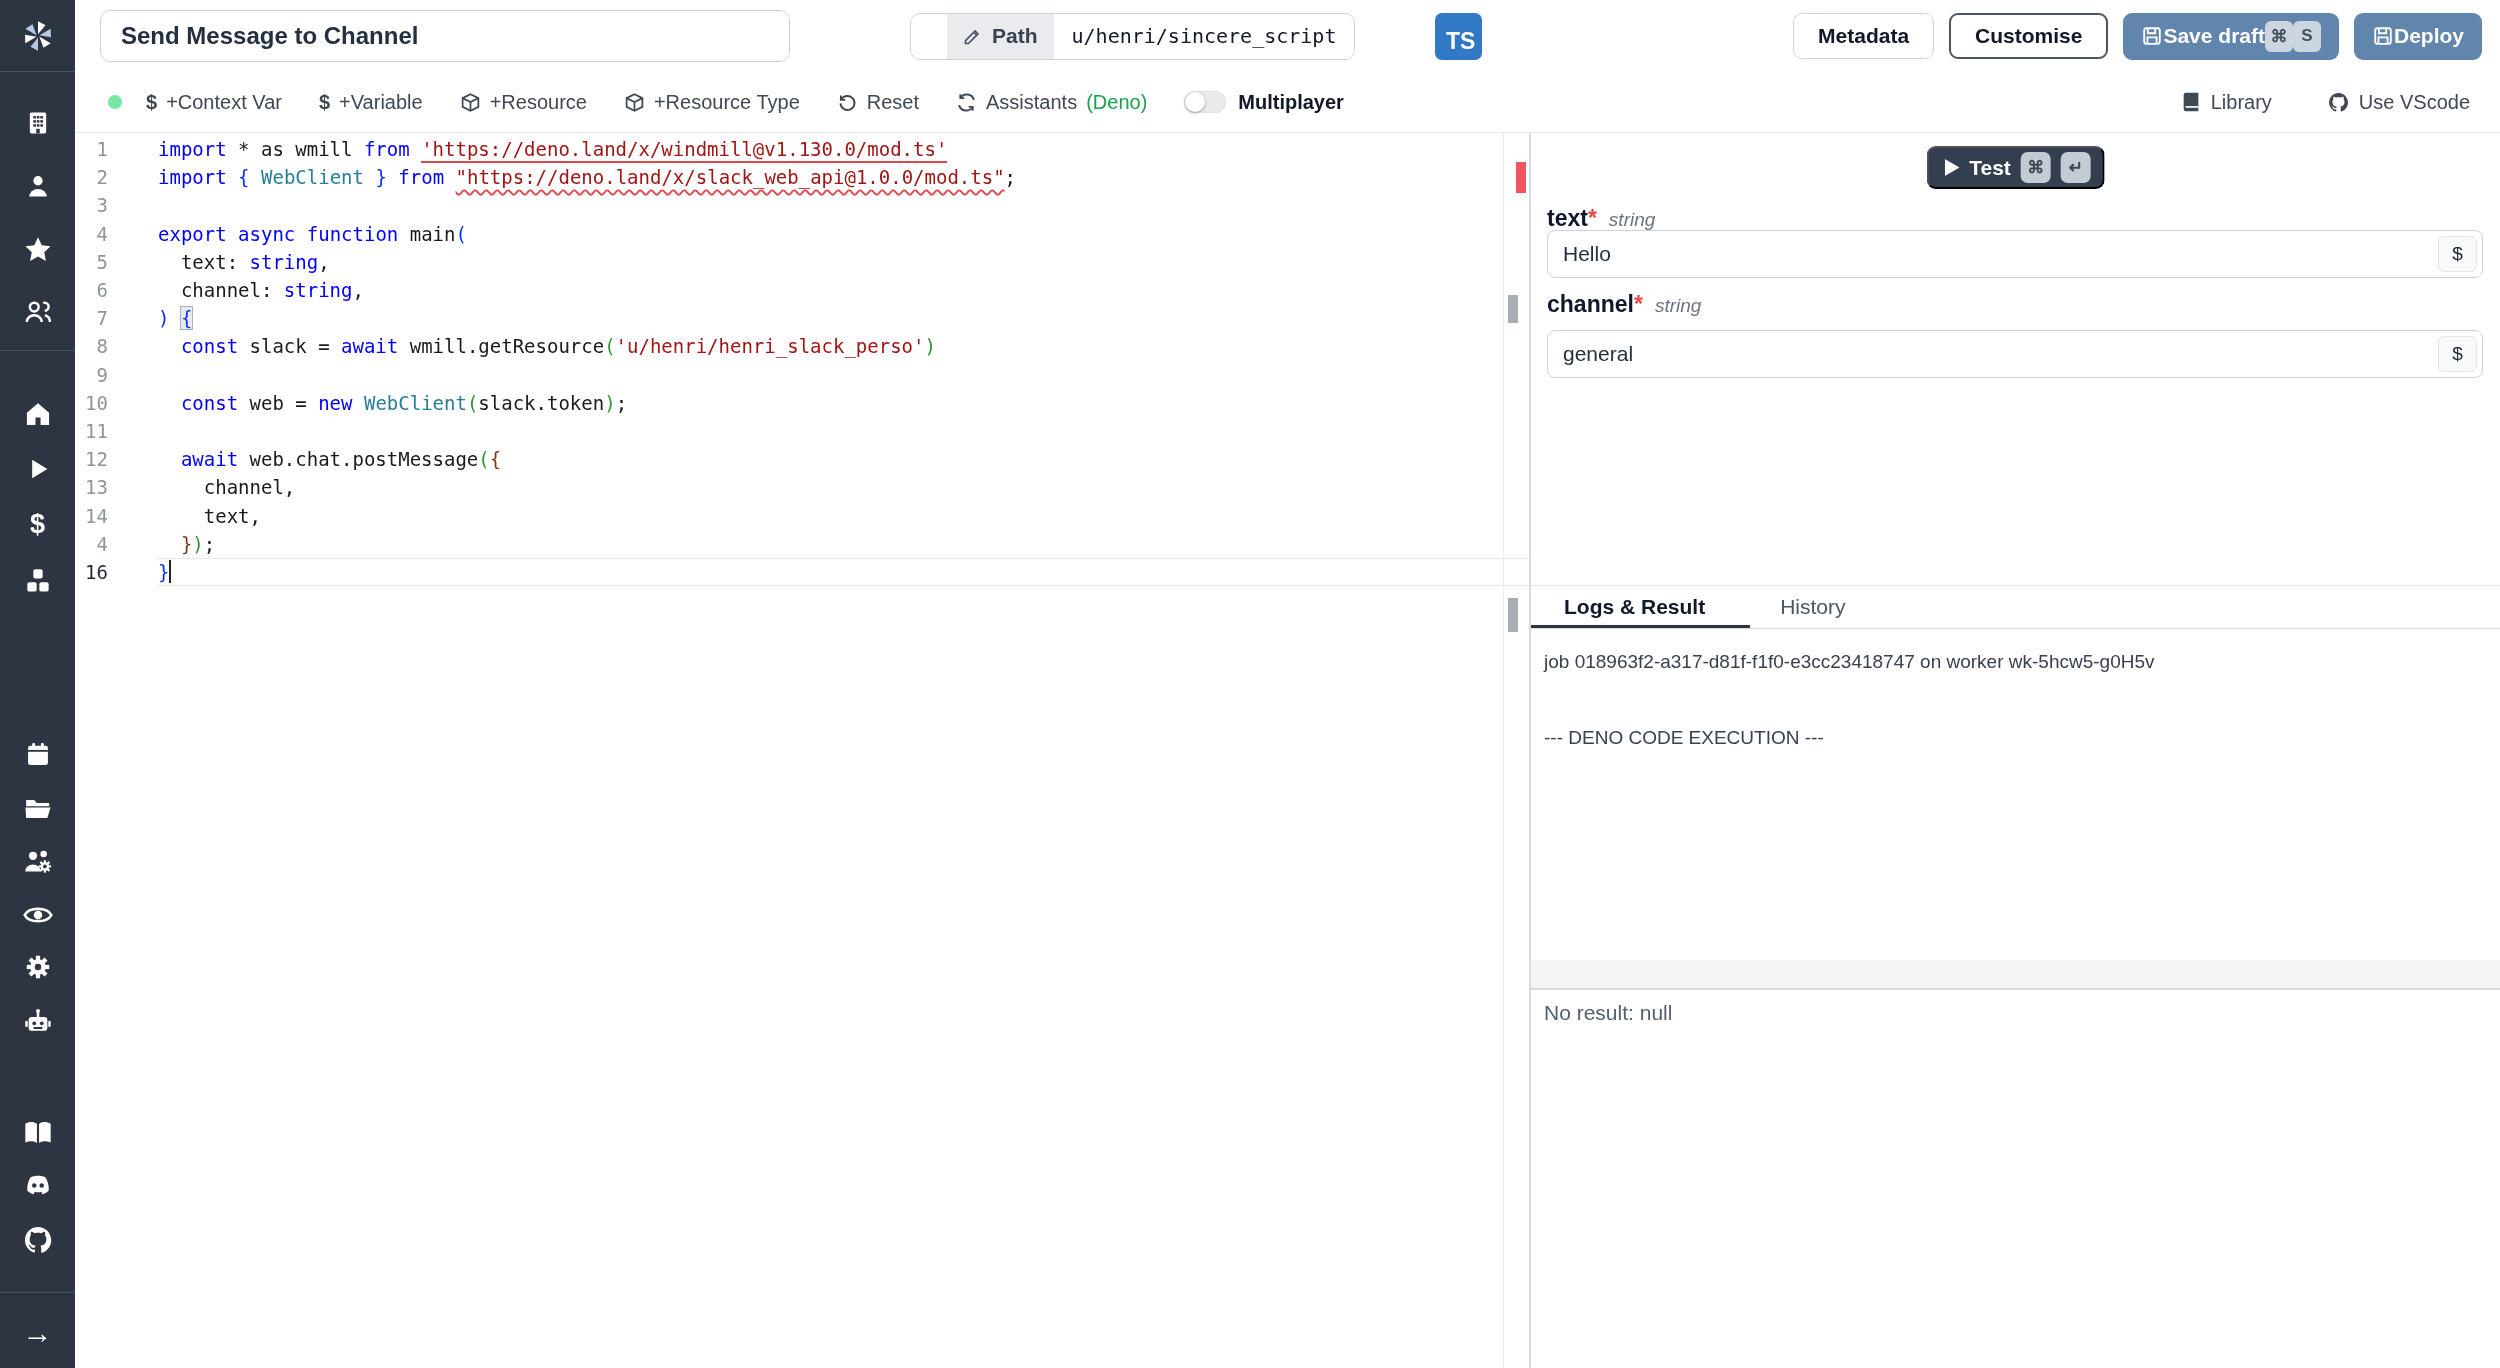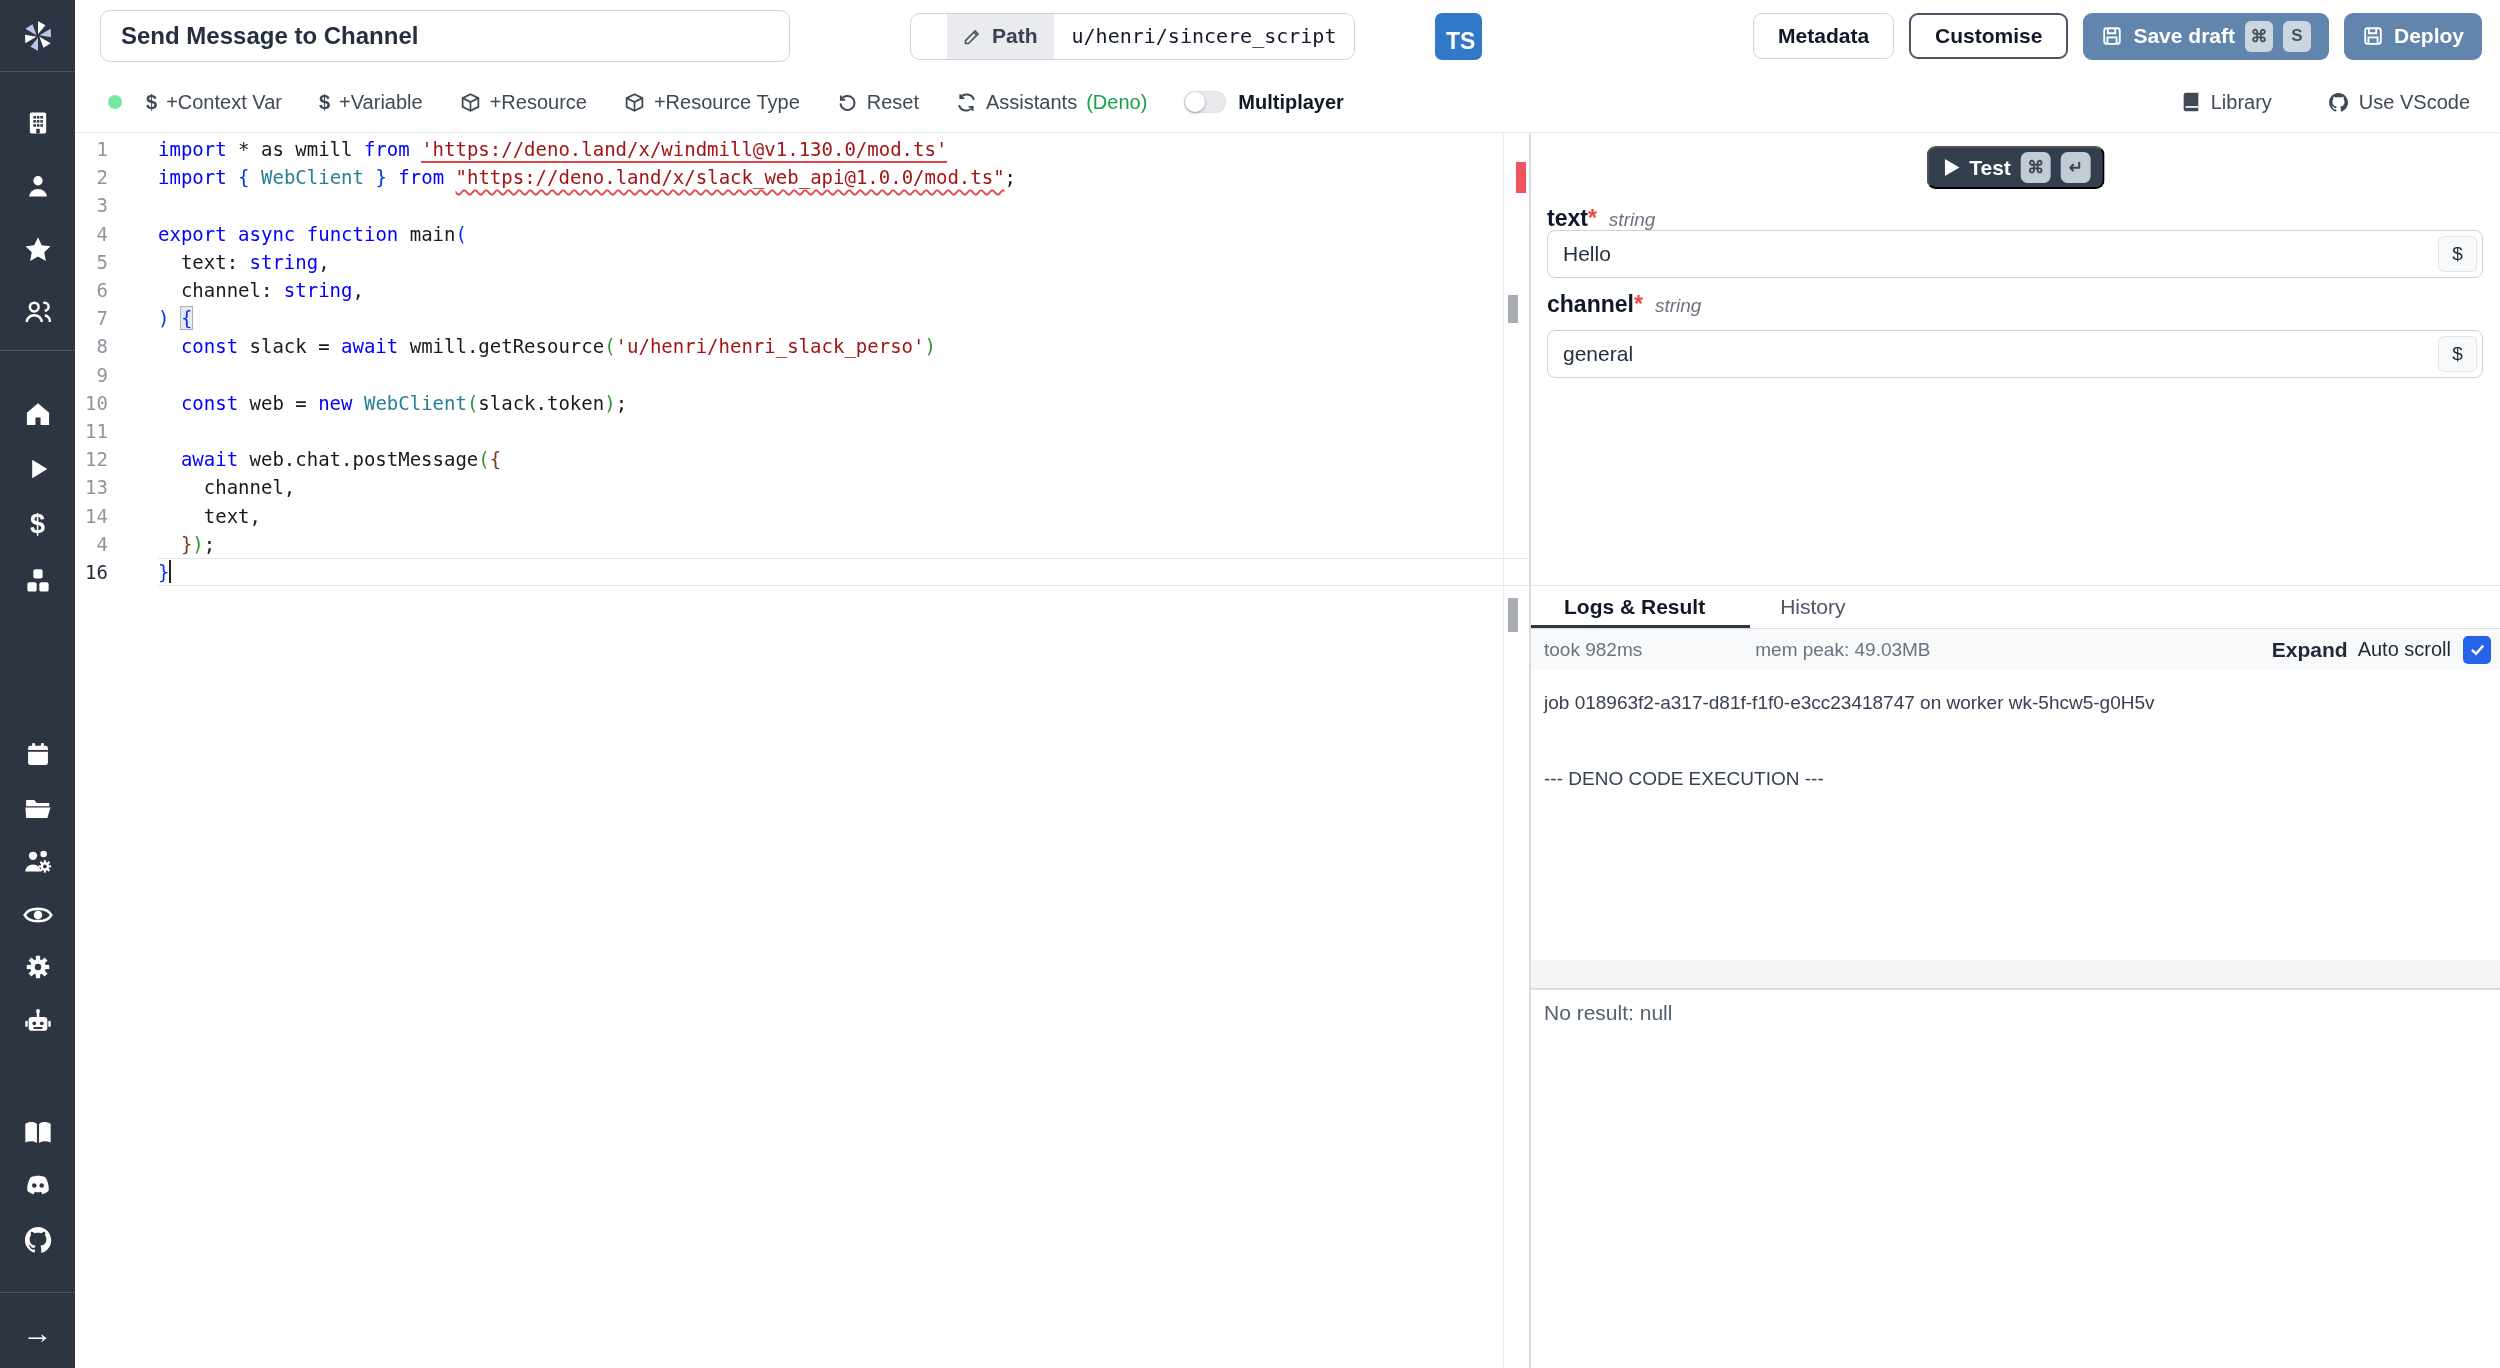--- a/index.html
+++ b/index.html
@@ -31,21 +31,21 @@
   .path-right { background:#fff; display:flex; align-items:center; padding:0 18px;
                 font-family:"DejaVu Sans Mono",monospace; font-size:20px; color:#111827; }
   .ts-badge { margin-left:80px; width:47px; height:47px; background:#3178c6; border-radius:7px;
               color:#fff; font-weight:bold; font-size:23px; display:flex; align-items:flex-end; justify-content:flex-end;
               padding:0 7px 5px 0; }
   .hdr-right { margin-left:auto; display:flex; align-items:center; gap:15px; padding-right:18px; }
   .btn-plain { height:46px; background:#fff; border:1.5px solid #d1d5db; border-radius:9px;
                font-size:21px; color:#111827; font-weight:bold; padding:0 24px; display:flex; align-items:center; cursor:pointer; }
   .btn-outline { border:2px solid #4b5563; }
   .btn-steel { height:47px; background:#6285ae; border:none; border-radius:9px; color:#fff;
-               font-size:21px; font-weight:bold; padding:0 18px; display:flex; align-items:center; gap:10px; cursor:pointer; }
+               font-size:21px; font-weight:bold; padding:0 18px; display:flex; align-items:center; cursor:pointer; }
   .kbd-steel { width:28px; height:31px; background:#ccd6e1; border-radius:6px; color:#47525f;
                font-size:17px; font-weight:bold; display:flex; align-items:center; justify-content:center; }
 
   
   #toolbar { position:absolute; left:75px; top:72px; width:2425px; height:61px; background:#fff;
              border-bottom:1px solid #e7e9ec; display:flex; align-items:center; padding:0 30px 0 33px; }
   .tb-item { display:flex; align-items:center; gap:9px; color:#3f4956; font-size:20px; font-weight:500;
              margin-right:37px; cursor:pointer; white-space:nowrap; }
   .tb-dollar { font-size:20px; font-weight:bold; color:#3f4956; }
   .green-dot { width:14px; height:14px; border-radius:50%; background:#74e8a3; margin-right:24px; }
@@ -456,33 +456,20 @@
     <div class="fld-input" style="top:197px">
       <span>general</span>
       <span class="dollar-btn">$</span>
     </div>
 
     <div class="logs">
       <div class="tabs">
         <span class="tab active">Logs &amp; Result</span>
         <span class="tab idle">History</span>
       </div>
-      <div class="meta">
-        <span class="took">took 982ms</span>
-        <span class="mem">mem peak: 49.03MB</span>
-        <span class="right">
-          <span class="expand">Expand</span>
-          <span class="autoscroll">Auto scroll</span>
-          <span class="cbx">
-            <svg width="17" height="17" viewBox="0 0 24 24" fill="none" stroke="#fff" stroke-width="3.4">
-                <polyline points="4,12.5 10,18 20,6.5"></polyline>
-              </svg>
-          </span>
-        </span>
-      </div>
       <div class="loglines">
         <div>job 018963f2-a317-d81f-f1f0-e3cc23418747 on worker wk-5hcw5-g0H5v</div>
         <div>&nbsp;</div>
         <div>--- DENO CODE EXECUTION ---</div>
       </div>
     </div>
 
     <div class="logs-fade"></div>
     <div class="hsplit"></div>
     <div class="no-result">No result: null</div>

